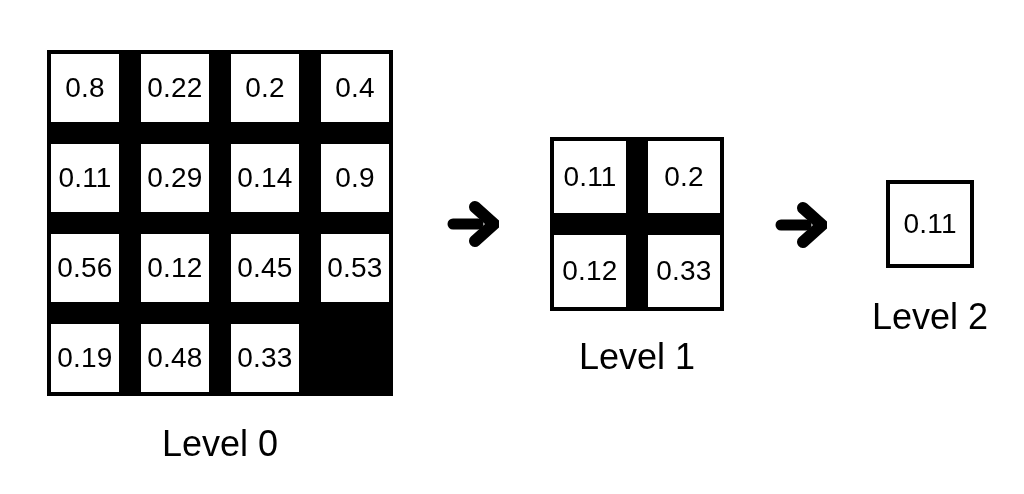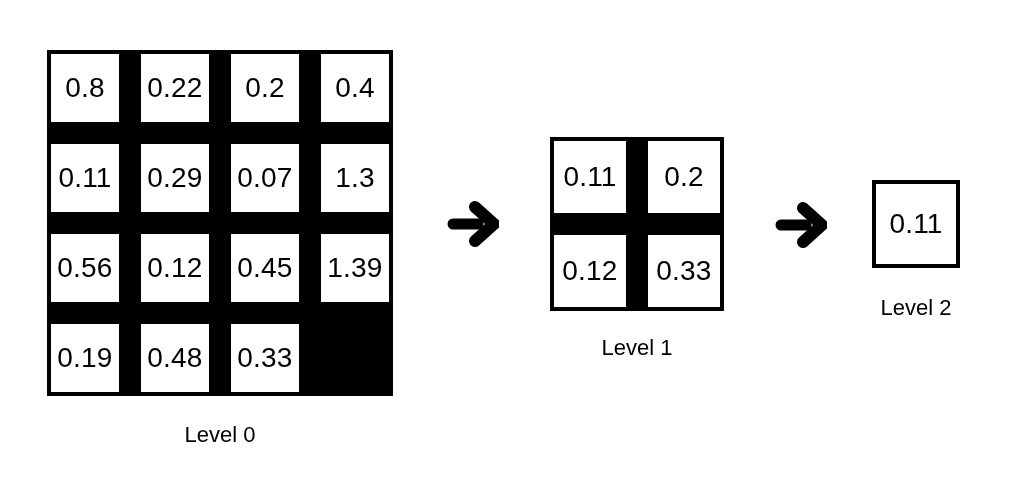--- a/index.html
+++ b/index.html
@@ -50,21 +50,21 @@
   .cell {
     background: #ffffff;
     display: flex;
     align-items: center;
     justify-content: center;
     font-size: 28px;
     line-height: 1;
     letter-spacing: 0.2px;
   }
   .level-label {
-    font-size: 22px;
+    font-size: 36px;
     line-height: 1.2;
     text-align: center;
     color: #000000;
   }
   .label-0 { margin-top: 26px; }
   .label-1 { margin-top: 24px; }
   .label-2 { margin-top: 27px; }
   .arrow {
     position: absolute;
     width: 52px;
@@ -79,26 +79,26 @@
 <div class="canvas">
 
   <section class="level-block" style="left:47px; top:50px;">
     <div class="grid grid-4">
       <div class="cell">0.8</div>
       <div class="cell">0.22</div>
       <div class="cell">0.2</div>
       <div class="cell">0.4</div>
       <div class="cell">0.11</div>
       <div class="cell">0.29</div>
-      <div class="cell">0.07</div>
-      <div class="cell">1.3</div>
+      <div class="cell">0.14</div>
+      <div class="cell">0.9</div>
       <div class="cell">0.56</div>
       <div class="cell">0.12</div>
       <div class="cell">0.45</div>
-      <div class="cell">1.39</div>
+      <div class="cell">0.53</div>
       <div class="cell">0.19</div>
       <div class="cell">0.48</div>
       <div class="cell">0.33</div>
     </div>
     <div class="level-label label-0">Level 0</div>
   </section>
 
   <svg class="arrow arrow-1" viewBox="0 0 52 48" aria-hidden="true">
     <line x1="6" y1="24" x2="31" y2="24" stroke="#000000" stroke-width="11" stroke-linecap="round"></line>
     <path d="M28 7 L47 24 L28 41" fill="none" stroke="#000000" stroke-width="12" stroke-linejoin="miter" stroke-linecap="round"></path>

